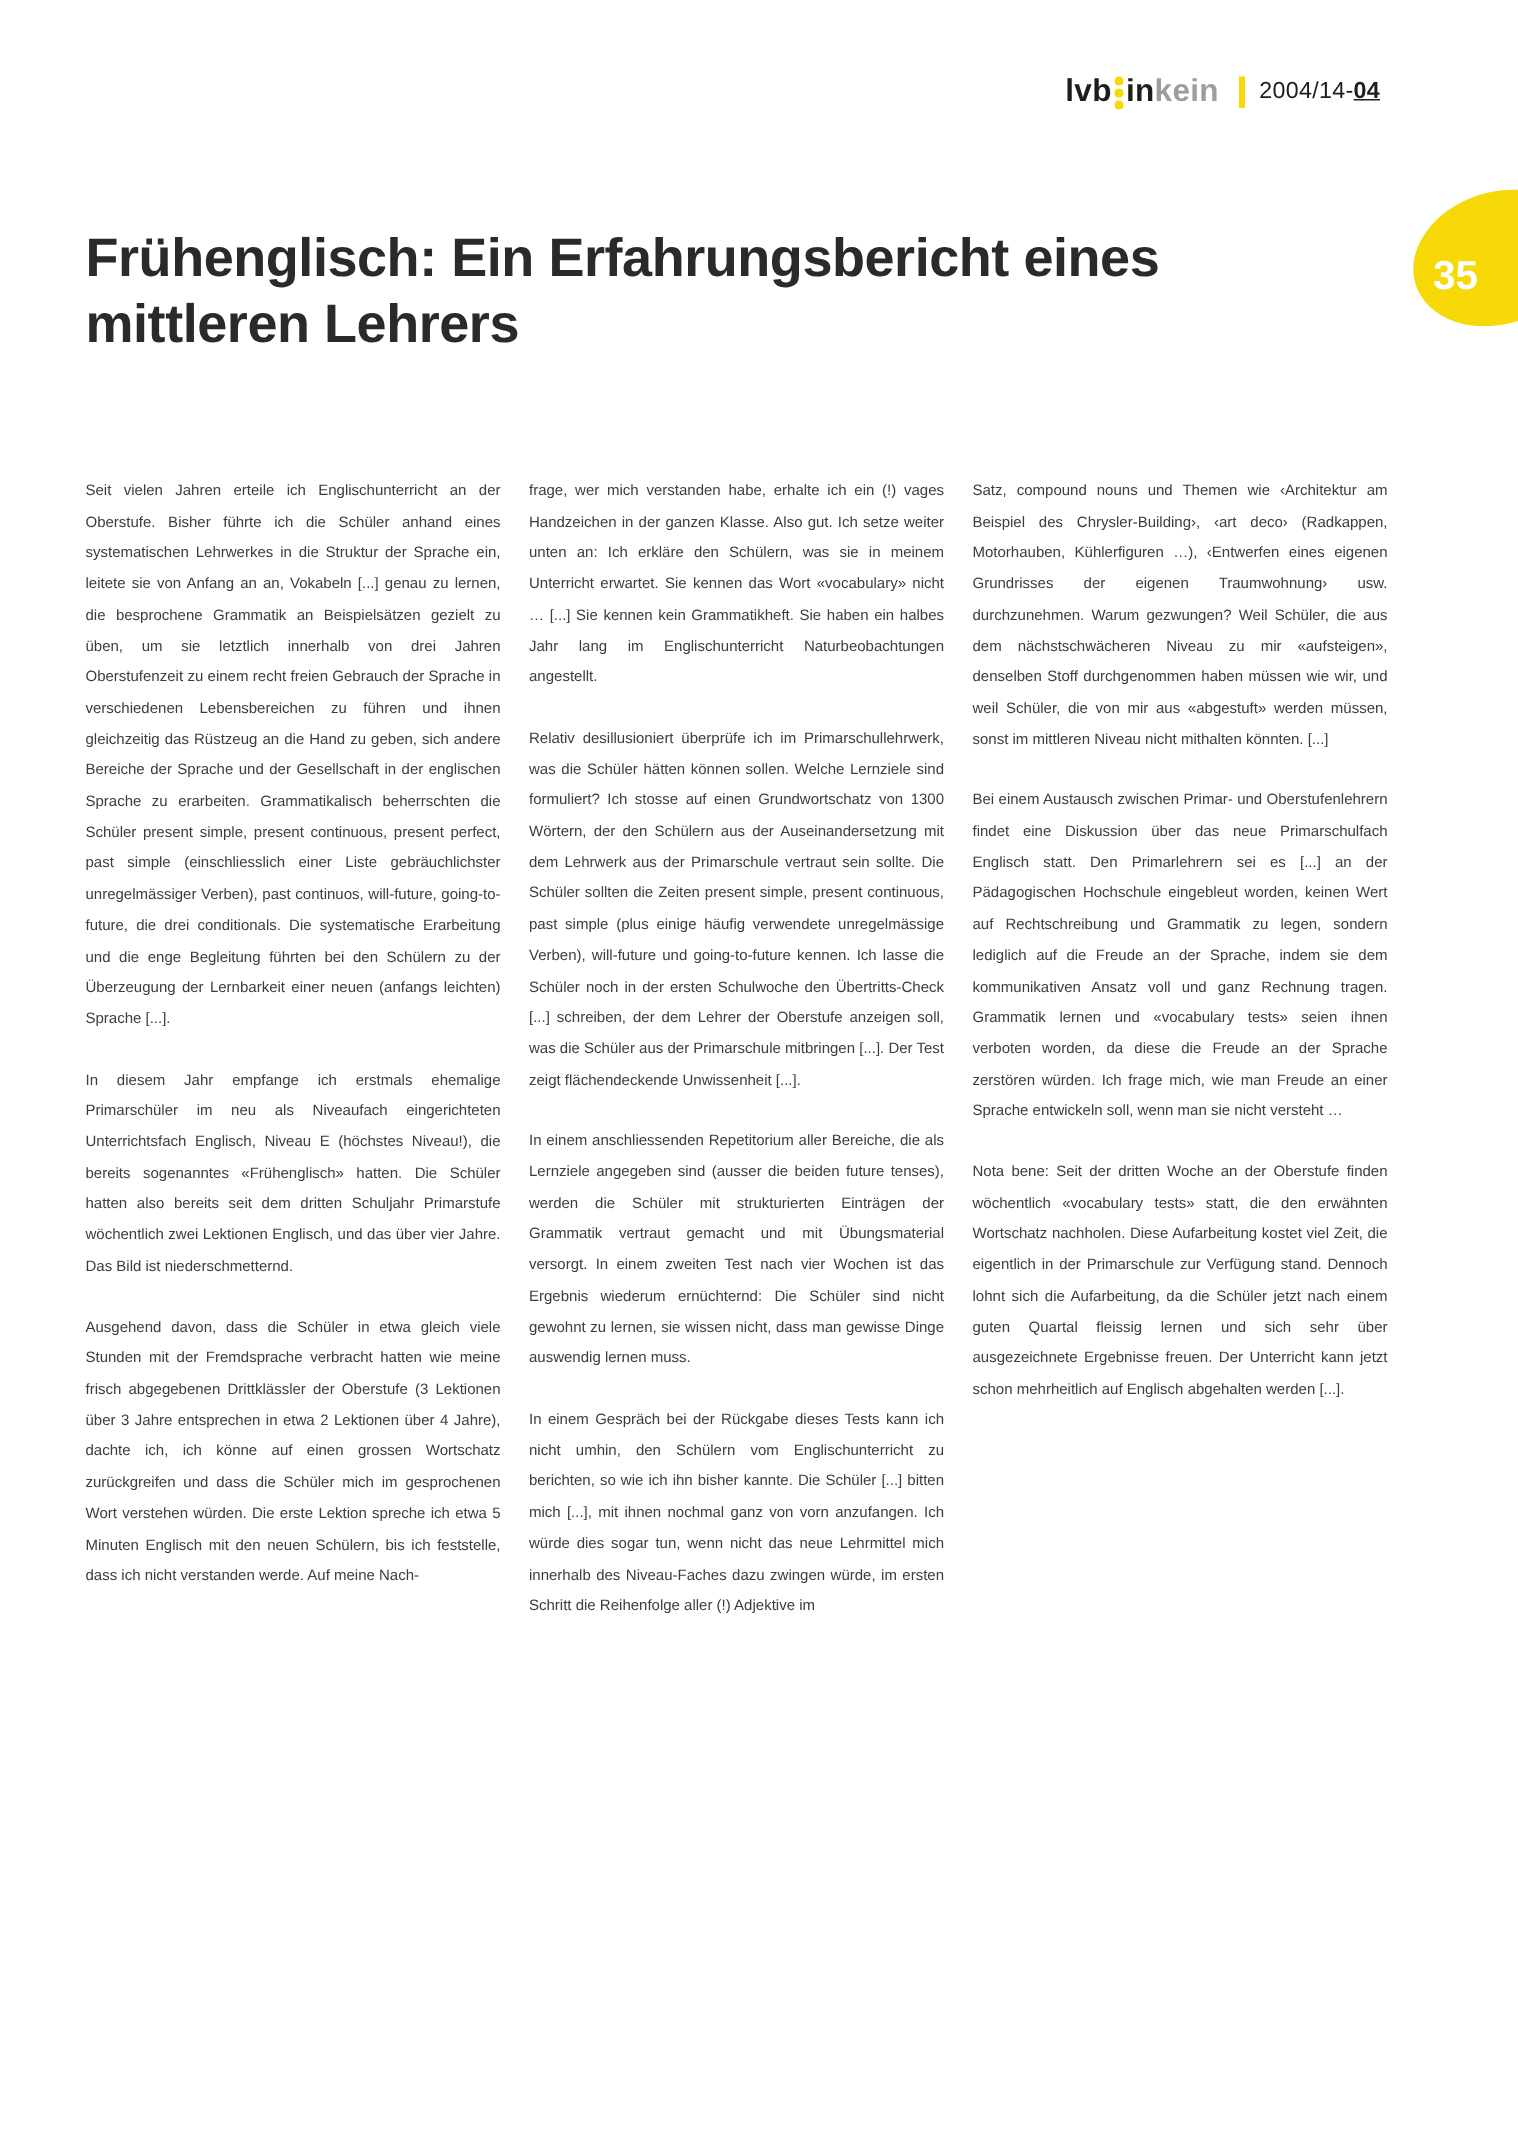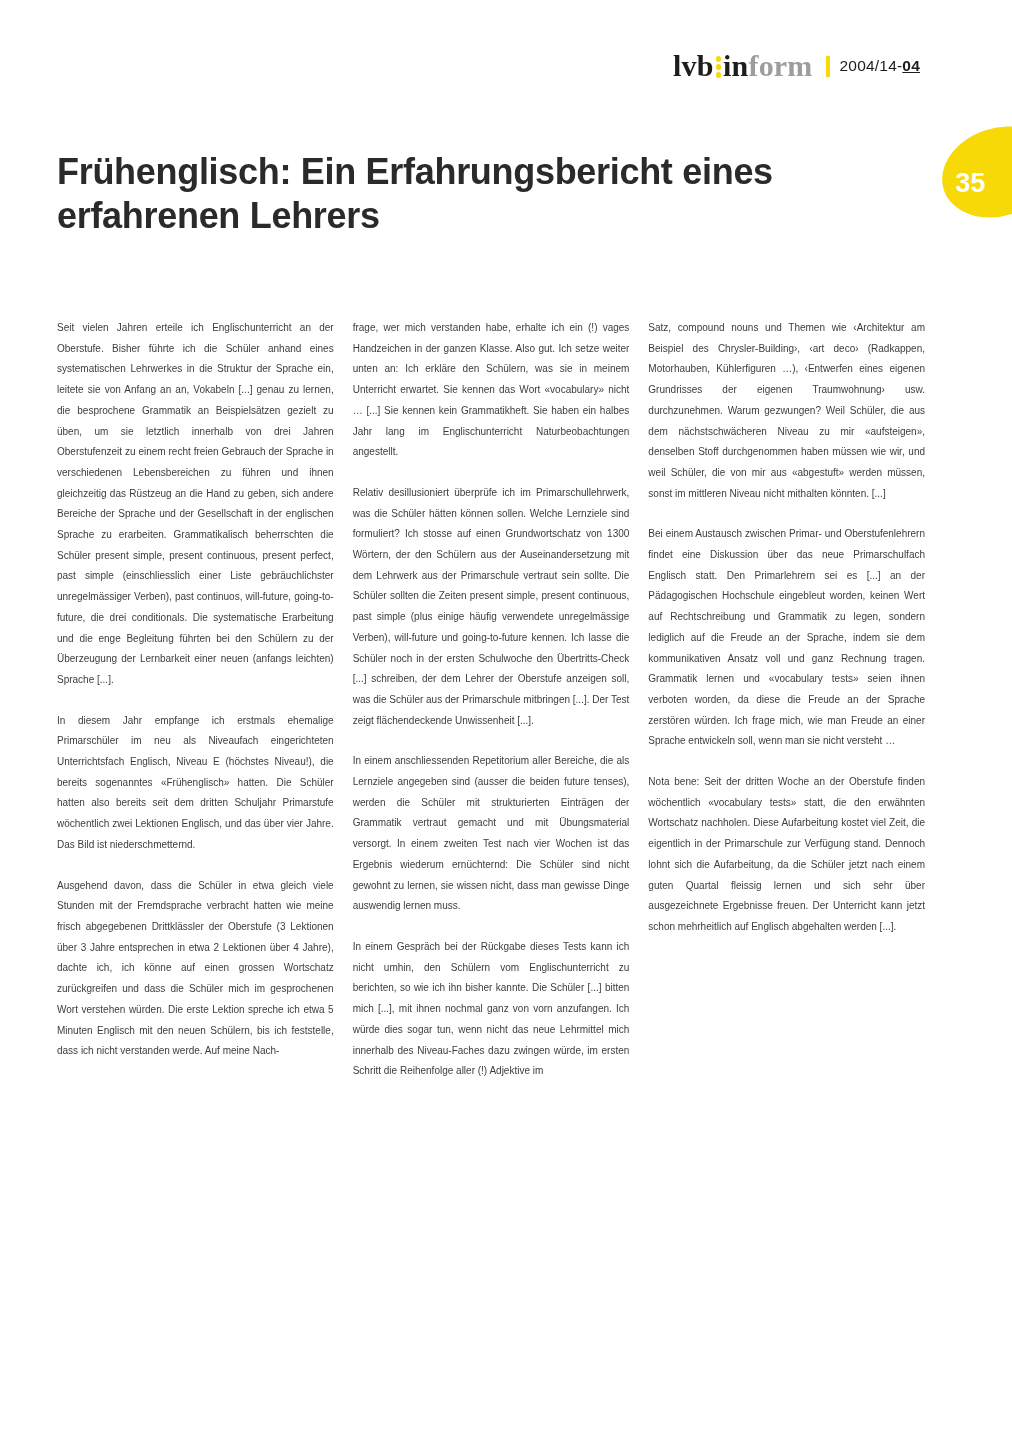--- a/index.html
+++ b/index.html
@@ -13,21 +13,21 @@
     background:#ffffff;
     overflow:hidden;
     color:#3c3c3b;
   }
 
   
   .brand {
     position:absolute; top:49px; right:92px;
     display:flex; align-items:center;
   }
-  .logo-text { font-size:30px; font-weight:bold; color:#1d1d1b; letter-spacing:.2px;font-family:Liberation Serif, serif; }
+  .logo-text { font-size:21px; font-weight:bold; color:#1d1d1b; letter-spacing:.2px; }
   .logo-form { color:#9d9d9c; }
   .logo-colon {
     display:inline-flex; flex-direction:column; gap:2.5px;
     margin:0 2px; position:relative; top:1px;
   }
   .logo-colon i { display:block; width:5.5px; height:5.5px; border-radius:50%; background:#f7d908; }
   .issue-bar { width:4px; height:21px; background:#f7d908; margin:0 10px 0 13px; }
   .issue { font-size:15.5px; color:#1d1d1b; letter-spacing:.2px; }
   .issue .issue-number { font-weight:bold;text-decoration:underline; }
 
@@ -74,30 +74,30 @@
 <div class="page">
 
   <header class="brand">
     <span class="logo-text">lvb</span>
     <span class="logo-colon">
         <i></i>
         <i></i>
         <i></i>
       </span>
     <span class="logo-text">in</span>
-    <span class="logo-text logo-form">form</span>
+    <span class="logo-text logo-form">kein</span>
     <span class="issue-bar"></span>
     <span class="issue"><span class="issue-prefix">2004/14-</span><span class="issue-number">04</span></span>
   </header>
 
   <div class="badge">
     <span>35</span>
   </div>
 
-  <h1 class="title">Frühenglisch: Ein Erfahrungsbericht eines erfahrenen Lehrers</h1>
+  <h1 class="title">Frühenglisch: Ein Erfahrungsbericht eines mittleren Lehrers</h1>
 
   <main class="columns">
 
     <div class="col">
       <p>Seit vielen Jahren erteile ich Englischunterricht an der Oberstufe. Bisher führte ich die Schüler anhand eines systematischen Lehrwerkes in die Struktur der Sprache ein, leitete sie von Anfang an an, Vokabeln [...] genau zu lernen, die besprochene Grammatik an Beispielsätzen gezielt zu üben, um sie letztlich innerhalb von drei Jahren Oberstufenzeit zu einem recht freien Gebrauch der Sprache in verschiedenen Lebensbereichen zu führen und ihnen gleichzeitig das Rüstzeug an die Hand zu geben, sich andere Bereiche der Sprache und der Gesellschaft in der englischen Sprache zu erarbeiten. Grammatikalisch beherrschten die Schüler present simple, present continuous, present perfect, past simple (einschliesslich einer Liste gebräuchlichster unregelmässiger Verben), past continuos, will-future, going-to-future, die drei conditionals. Die systematische Erarbeitung und die enge Begleitung führten bei den Schülern zu der Überzeugung der Lernbarkeit einer neuen (anfangs leichten) Sprache [...].</p>
       <p>In diesem Jahr empfange ich erstmals ehemalige Primarschüler im neu als Niveaufach eingerichteten Unterrichtsfach Englisch, Niveau E (höchstes Niveau!), die bereits sogenanntes «Frühenglisch» hatten. Die Schüler hatten also bereits seit dem dritten Schuljahr Primarstufe wöchentlich zwei Lektionen Englisch, und das über vier Jahre. Das Bild ist niederschmetternd.</p>
       <p>Ausgehend davon, dass die Schüler in etwa gleich viele Stunden mit der Fremdsprache verbracht hatten wie meine frisch abgegebenen Drittklässler der Oberstufe (3 Lektionen über 3 Jahre entsprechen in etwa 2 Lektionen über 4 Jahre), dachte ich, ich könne auf einen grossen Wortschatz zurückgreifen und dass die Schüler mich im gesprochenen Wort verstehen würden. Die erste Lektion spreche ich etwa 5 Minuten Englisch mit den neuen Schülern, bis ich feststelle, dass ich nicht verstanden werde. Auf meine Nach-</p>
     </div>
 
     <div class="col">

